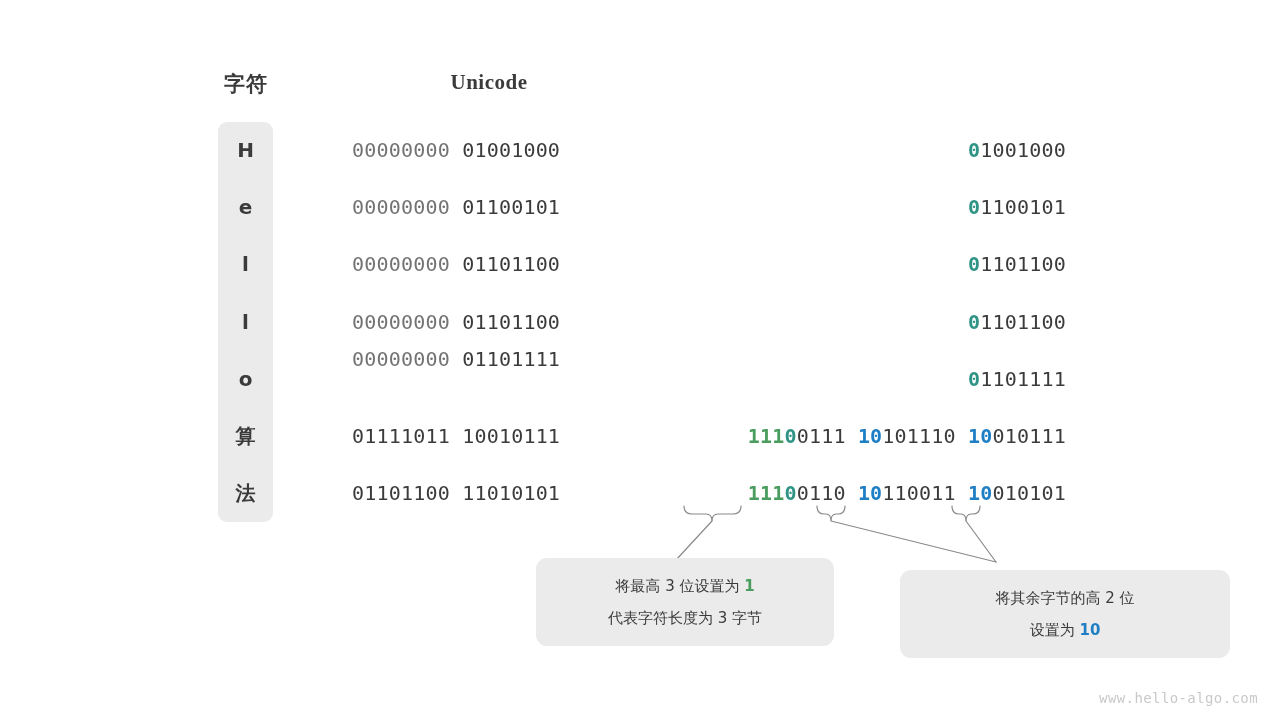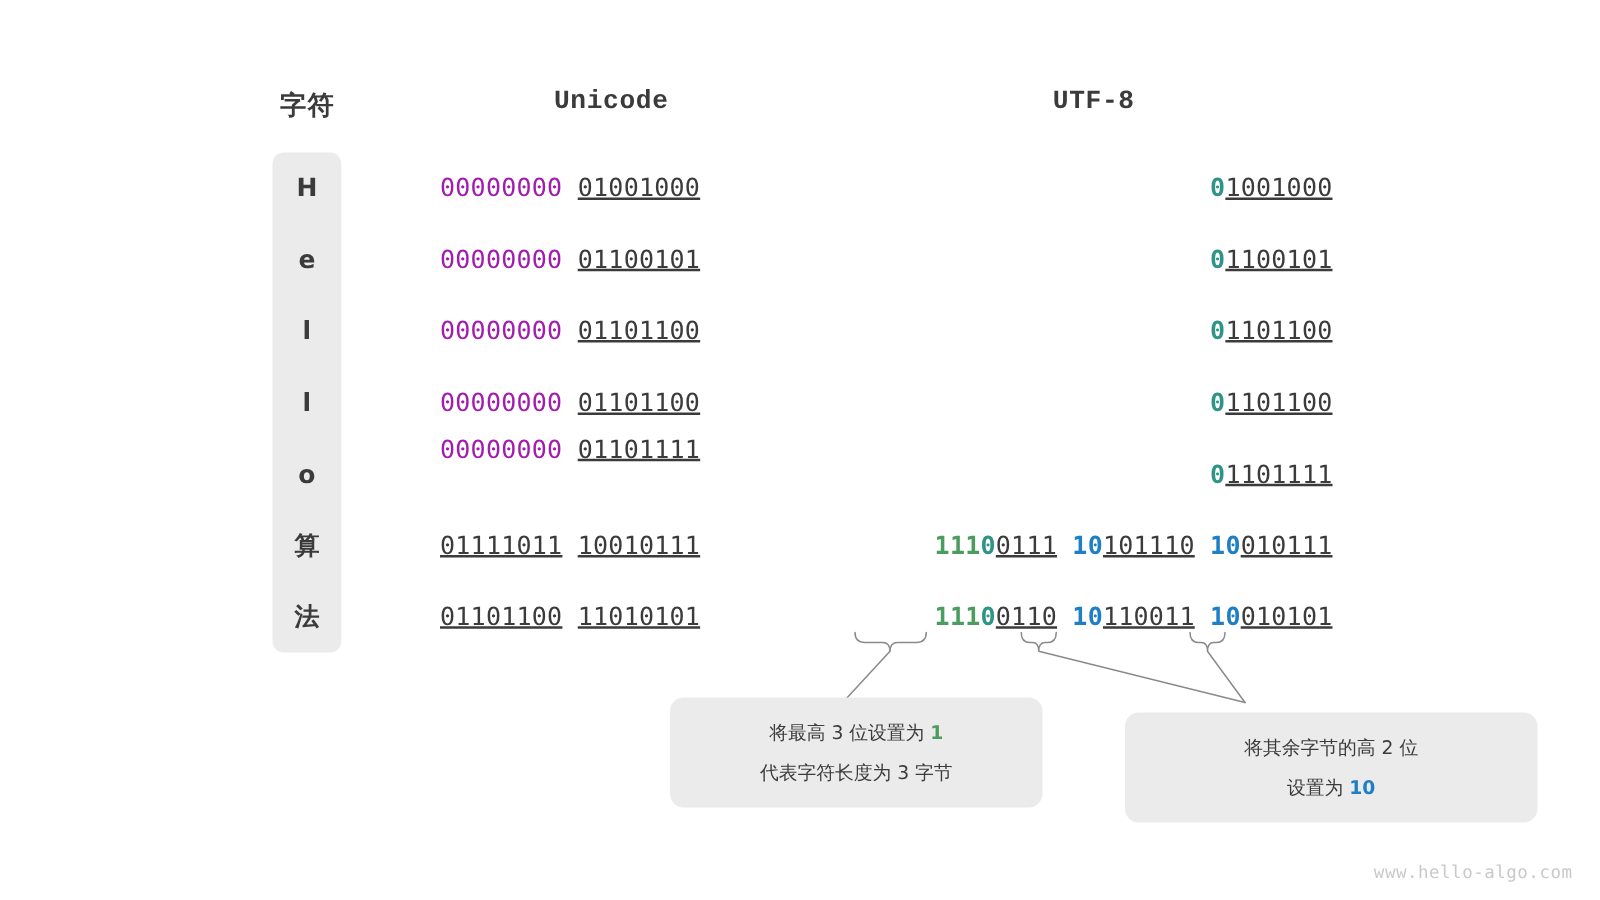--- a/index.html
+++ b/index.html
@@ -18,21 +18,21 @@
   .stage {
     position: absolute;
     left: 0; top: 0;
     width: 1280px;
     height: 720px;
   }
 
   
   .col-header {
     position: absolute;
-    font-family: Liberation Mono, monospace;
+    font-family: Liberation Serif, serif;
     font-weight: bold;
     font-size: 21px;
     color: #3b3b3b;
     letter-spacing: 0.5px;
     white-space: nowrap;
   }
   .hdr-char  { left: 218px; top: 70px; width: 56px; text-align: center; letter-spacing: 1px; }
   .hdr-uni   { left: 389px; top: 70px; width: 200px; text-align: center; }
   .hdr-utf   { left: 790px; top: 70px; width: 170px; text-align: center; }
 
@@ -66,22 +66,22 @@
     line-height: 26px;
     font-family: "DejaVu Sans Mono", monospace;
     font-size: 20px;
     letter-spacing: 0.2px;
     white-space: pre;
     color: #3b3b3b;
   }
   .uni-row { left: 352px; }
   .utf-row { right: 214px; text-align: right; }
 
-  .dim   { color: #a21caf; }
-  .dark  { color: #3b3b3b; text-decoration: underline; }
+  .dim   { color: #737373; }
+  .dark  { color: #3b3b3b; }
   .green { color: #4a9d5f; font-weight: bold; }
   .teal  { color: #2f9485; font-weight: bold; }
   .blue  { color: #1f7fc4; font-weight: bold; }
 
   
   .callout {
     position: absolute;
     background: #ebebeb;
     border-radius: 11px;
     box-sizing: border-box;
@@ -118,21 +118,20 @@
     letter-spacing: 0.4px;
   }
 </style>
 </head>
 <body>
 
 <div class="stage">
 
   <div class="col-header hdr-char">字符</div>
   <div class="col-header hdr-uni">Unicode</div>
-  <div class="col-header hdr-utf">UTF-8</div>
 
   <div class="char-box"></div>
 
   <div id="rows-root">
       <div class="char-cell" style="top: 137px;">H</div>
       <div class="bin uni-row" style="top: 137px;"><span class="dim">00000000</span><span> </span><span class="dark">01001000</span></div>
       <div class="bin utf-row" style="top: 137px;"><span class="teal">0</span><span class="dark">1001000</span></div>
       <div class="char-cell" style="top: 194.2px;">e</div>
       <div class="bin uni-row" style="top: 194.2px;"><span class="dim">00000000</span><span> </span><span class="dark">01100101</span></div>
       <div class="bin utf-row" style="top: 194.2px;"><span class="teal">0</span><span class="dark">1100101</span></div>

